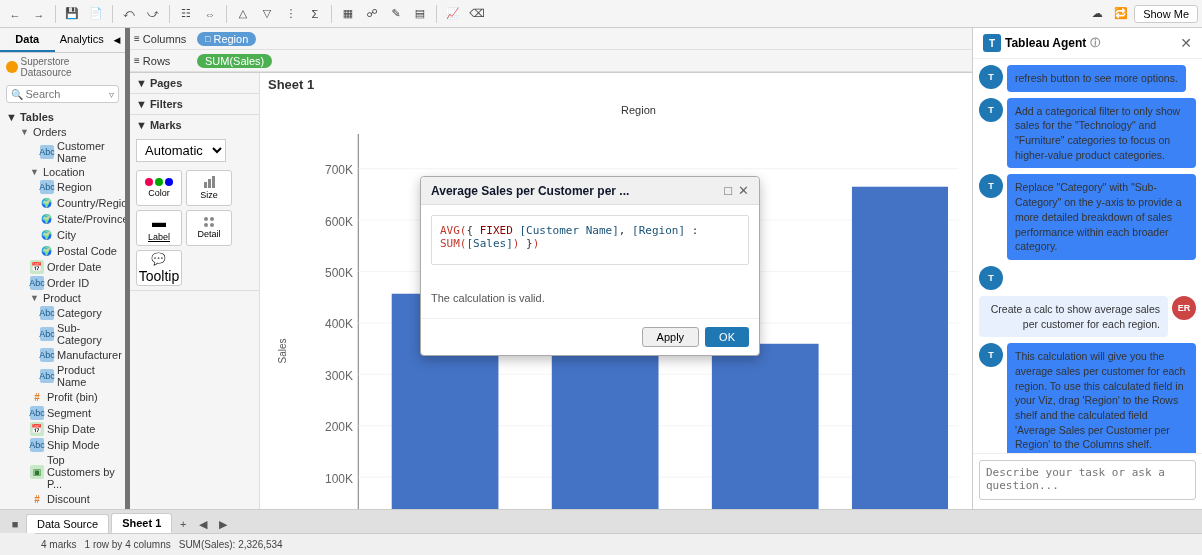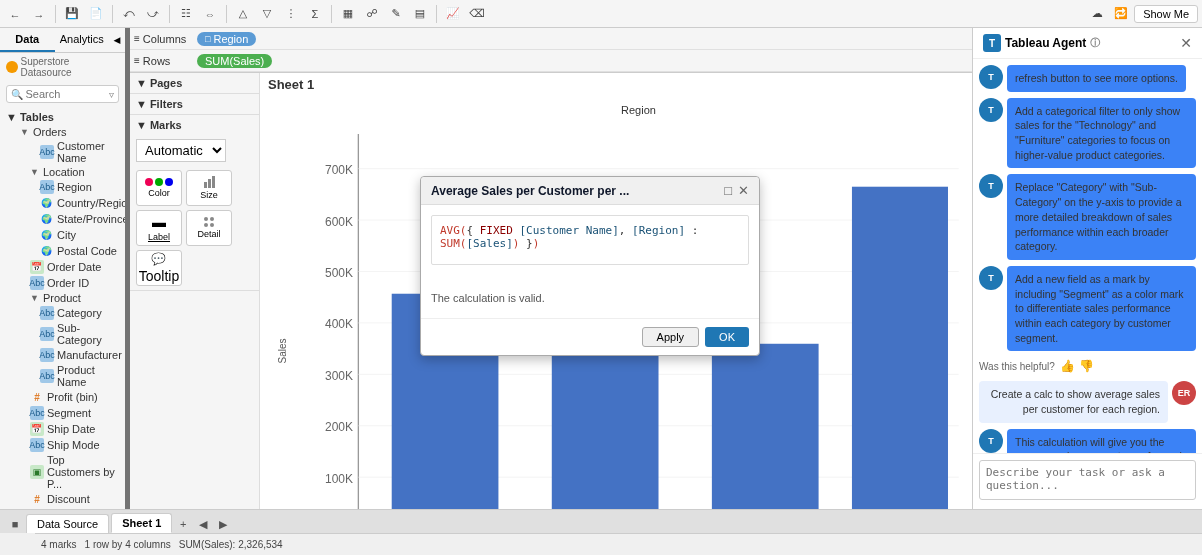--- a/index.html
+++ b/index.html
@@ -458,30 +458,22 @@
         <div class="rp-msg agent">Add a categorical filter to only show sales for the "Technology" and "Furniture" categories to focus on higher-value product categories.</div>
       </div>
 
       <div class="rp-row">
         <div class="rp-avatar agent">T</div>
         <div class="rp-msg agent">Replace "Category" with "Sub-Category" on the y-axis to provide a more detailed breakdown of sales performance within each broader category.</div>
       </div>
 
       <div class="rp-row">
         <div class="rp-avatar agent">T</div>
-        <div class="rp-msg agent">Add a new field as a mark by including "Segment" as a color mark to differentiate sales performance within each category by customer segment.</div>
-      </div>
-
-      <div class="rp-helpful">
-        <span>Was this helpful?</span>
-        <div class="rp-helpful-icons">
-          <span style="cursor:pointer;font-size:12px;">👍</span>
-          <span style="cursor:pointer;font-size:12px;">👎</span>
-        </div>
-      </div>
+      </div>
+
 
       <div class="rp-row user">
         <div class="rp-avatar user">ER</div>
         <div class="rp-msg user">Create a calc to show average sales per customer for each region.</div>
       </div>
 
       <div class="rp-row">
         <div class="rp-avatar agent">T</div>
         <div class="rp-msg agent">This calculation will give you the average sales per customer for each region. To use this calculated field in your Viz, drag 'Region' to the Rows shelf and the calculated field 'Average Sales per Customer per Region' to the Columns shelf.</div>
       </div>

